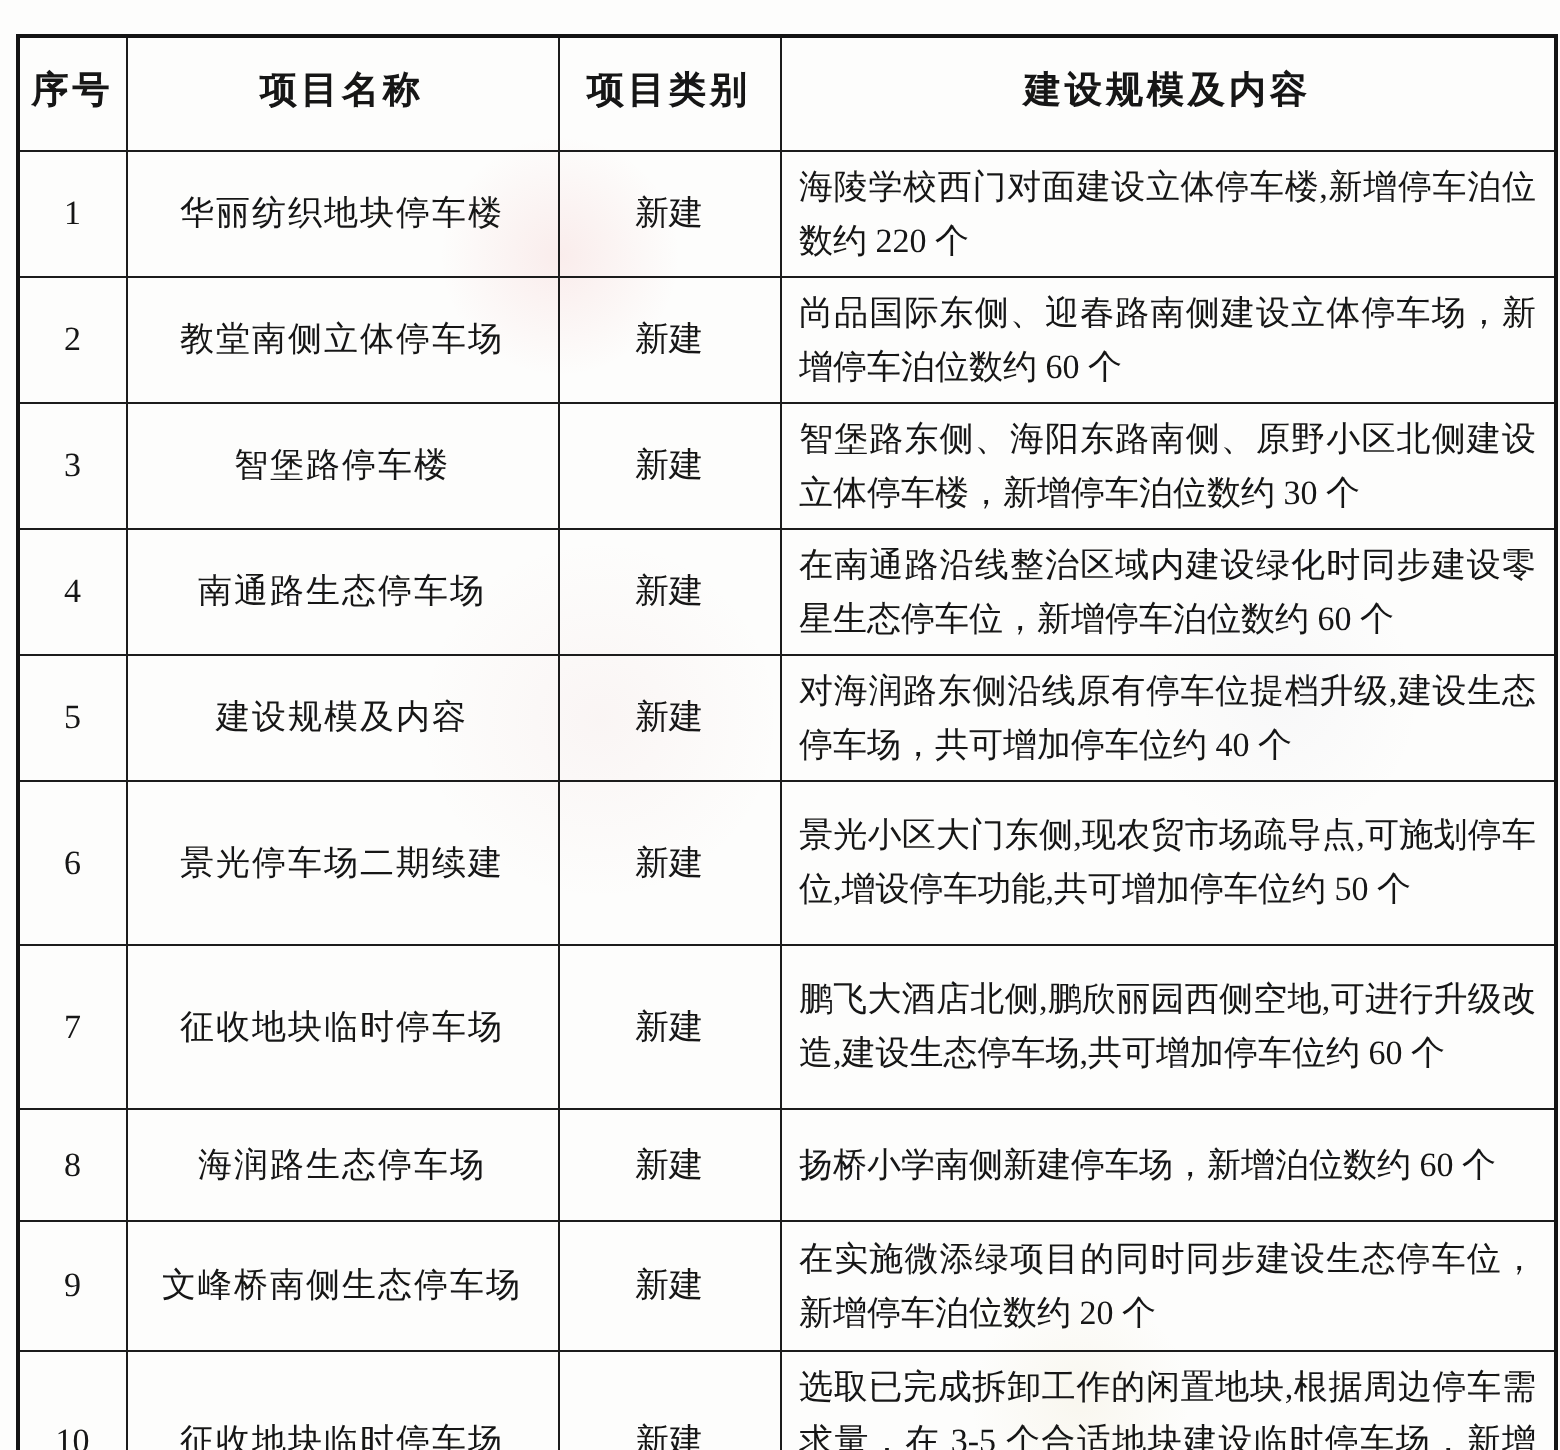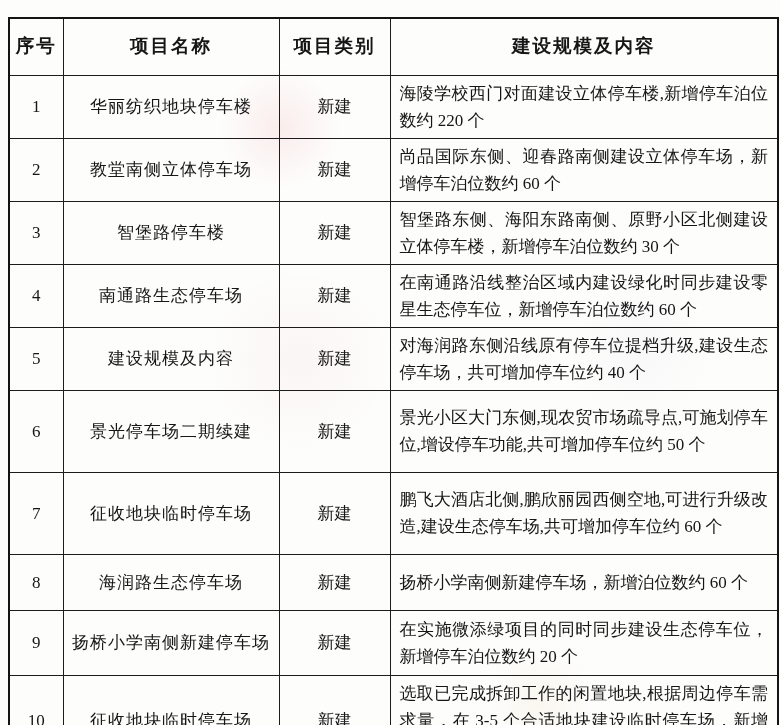--- a/index.html
+++ b/index.html
@@ -130,21 +130,21 @@
         <td class="cell-desc">鹏飞大酒店北侧,鹏欣丽园西侧空地,可进行升级改造,建设生态停车场,共可增加停车位约 60 个</td>
       </tr>
       <tr class="r8">
         <td class="cell-no">8</td>
         <td class="cell-name">海润路生态停车场</td>
         <td class="cell-cat">新建</td>
         <td class="cell-desc">扬桥小学南侧新建停车场，新增泊位数约 60 个</td>
       </tr>
       <tr class="r9">
         <td class="cell-no">9</td>
-        <td class="cell-name">扬桥小学南侧新建停车场</td>
+        <td class="cell-name">文峰桥南侧生态停车场</td>
         <td class="cell-cat">新建</td>
         <td class="cell-desc">在实施微添绿项目的同时同步建设生态停车位，新增停车泊位数约 20 个</td>
       </tr>
       <tr class="r10">
         <td class="cell-no">10</td>
         <td class="cell-name">征收地块临时停车场</td>
         <td class="cell-cat">新建</td>
         <td class="cell-desc">选取已完成拆卸工作的闲置地块,根据周边停车需求量，在 3-5 个合适地块建设临时停车场，新增停车泊位数约 200 个</td>
       </tr>
     </tbody>

